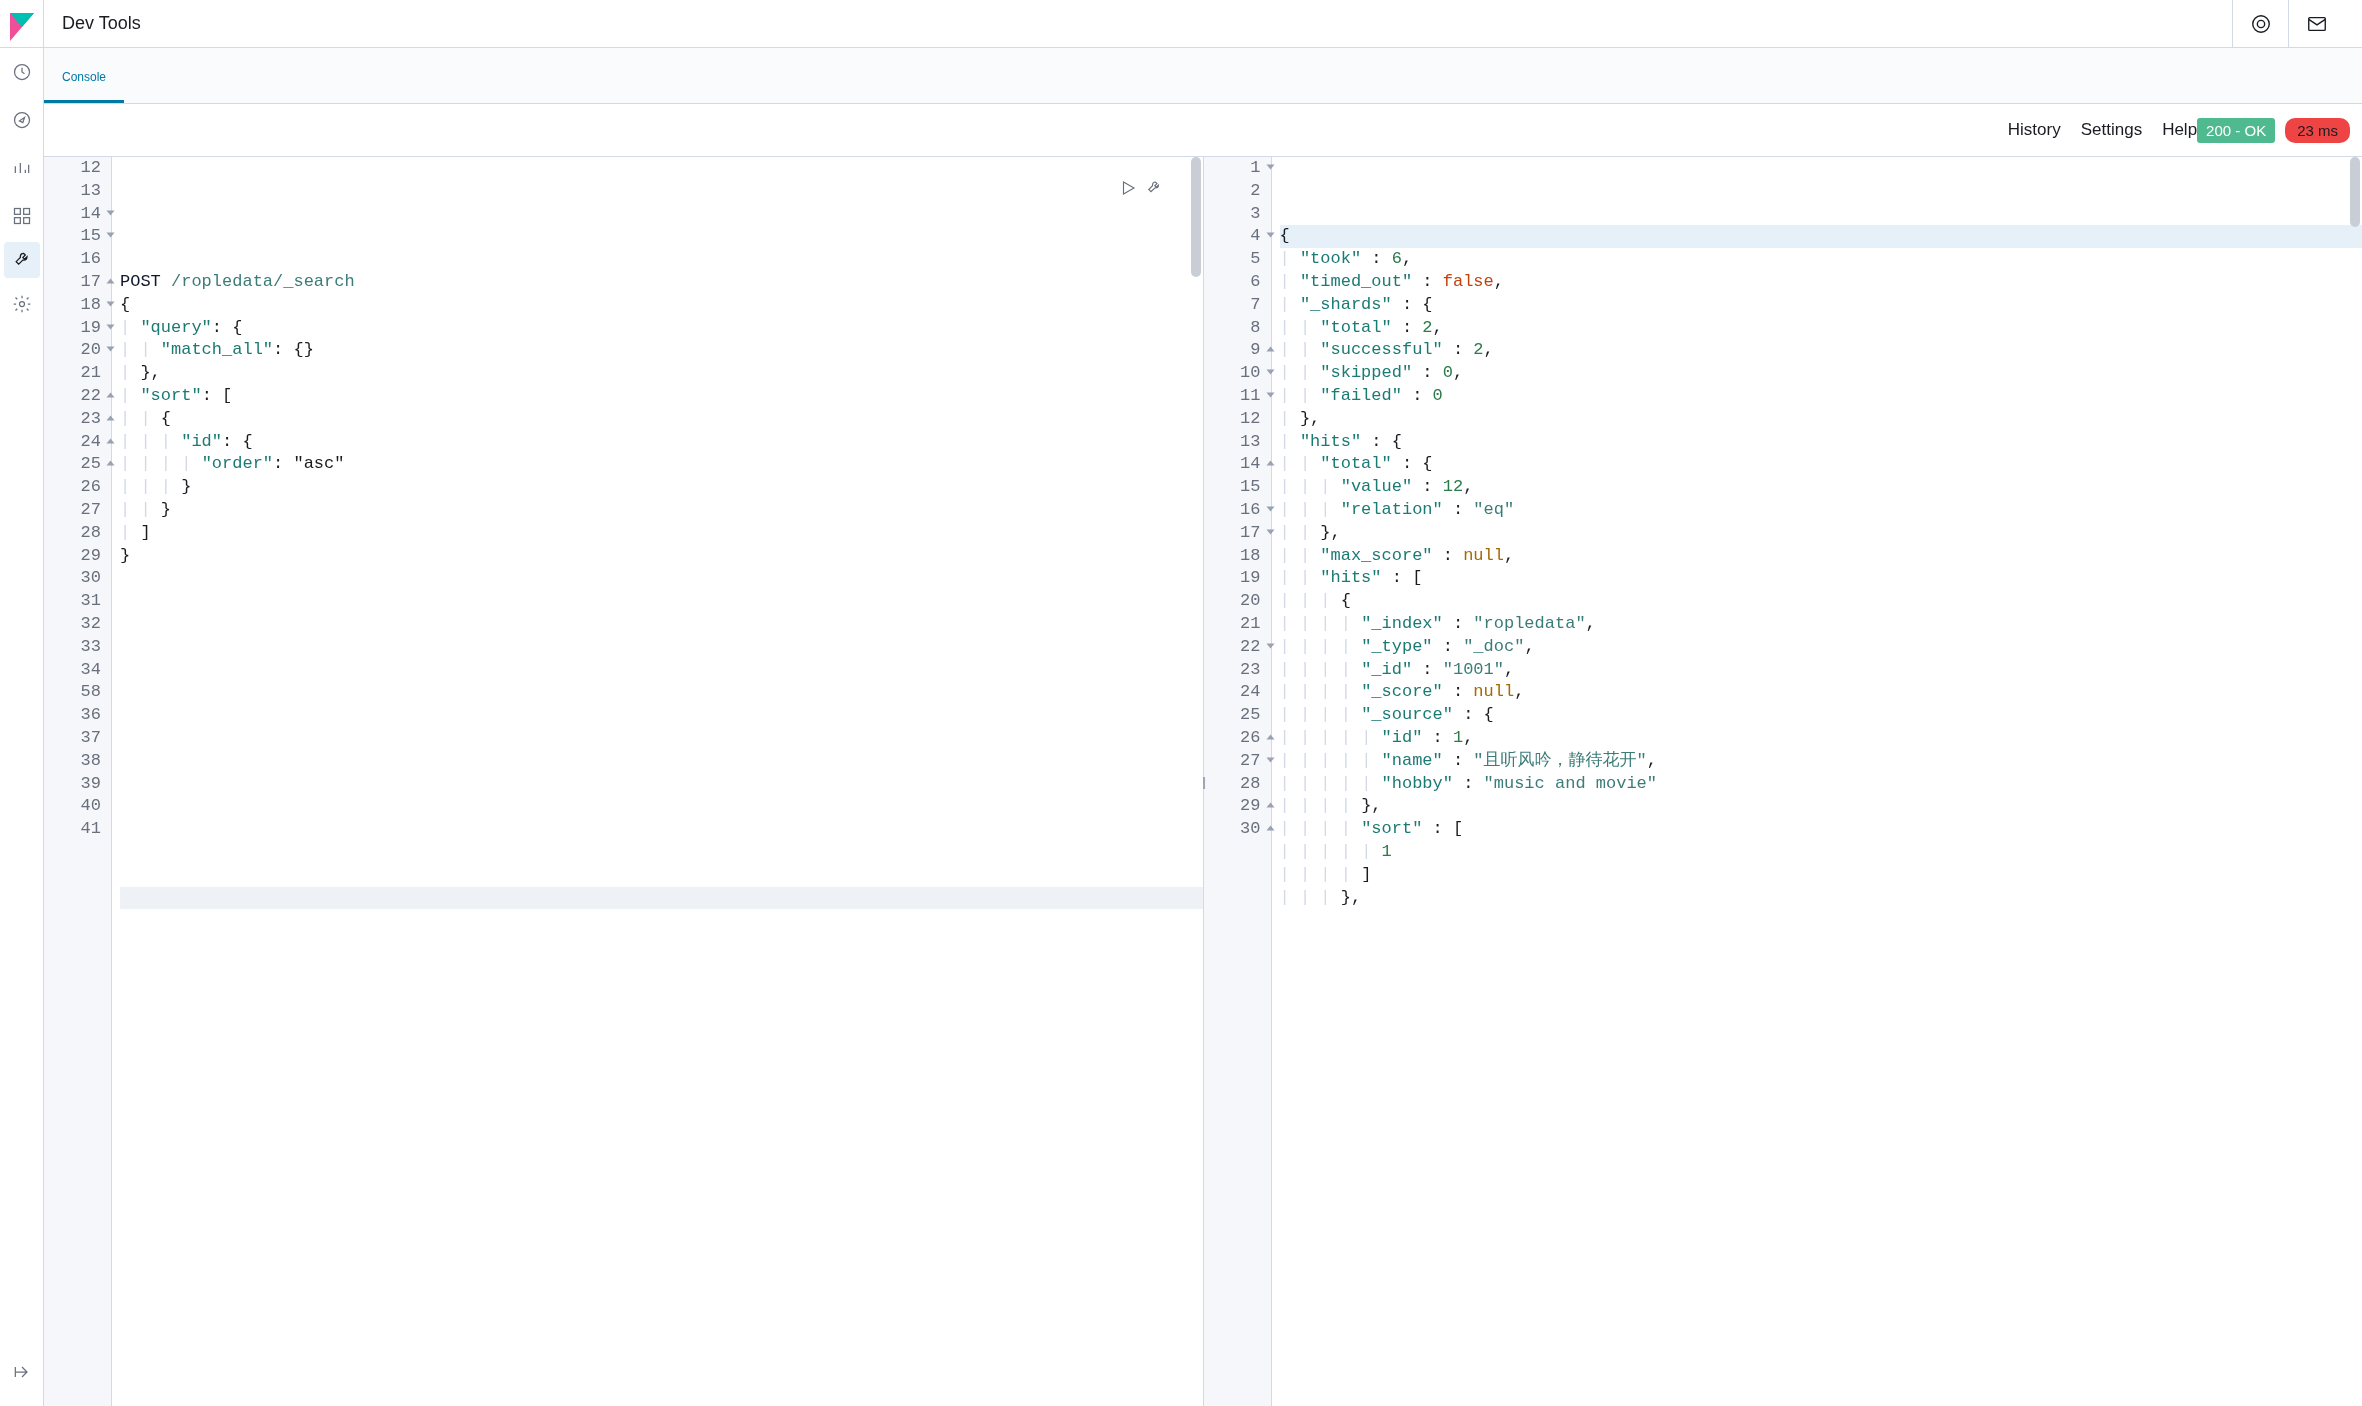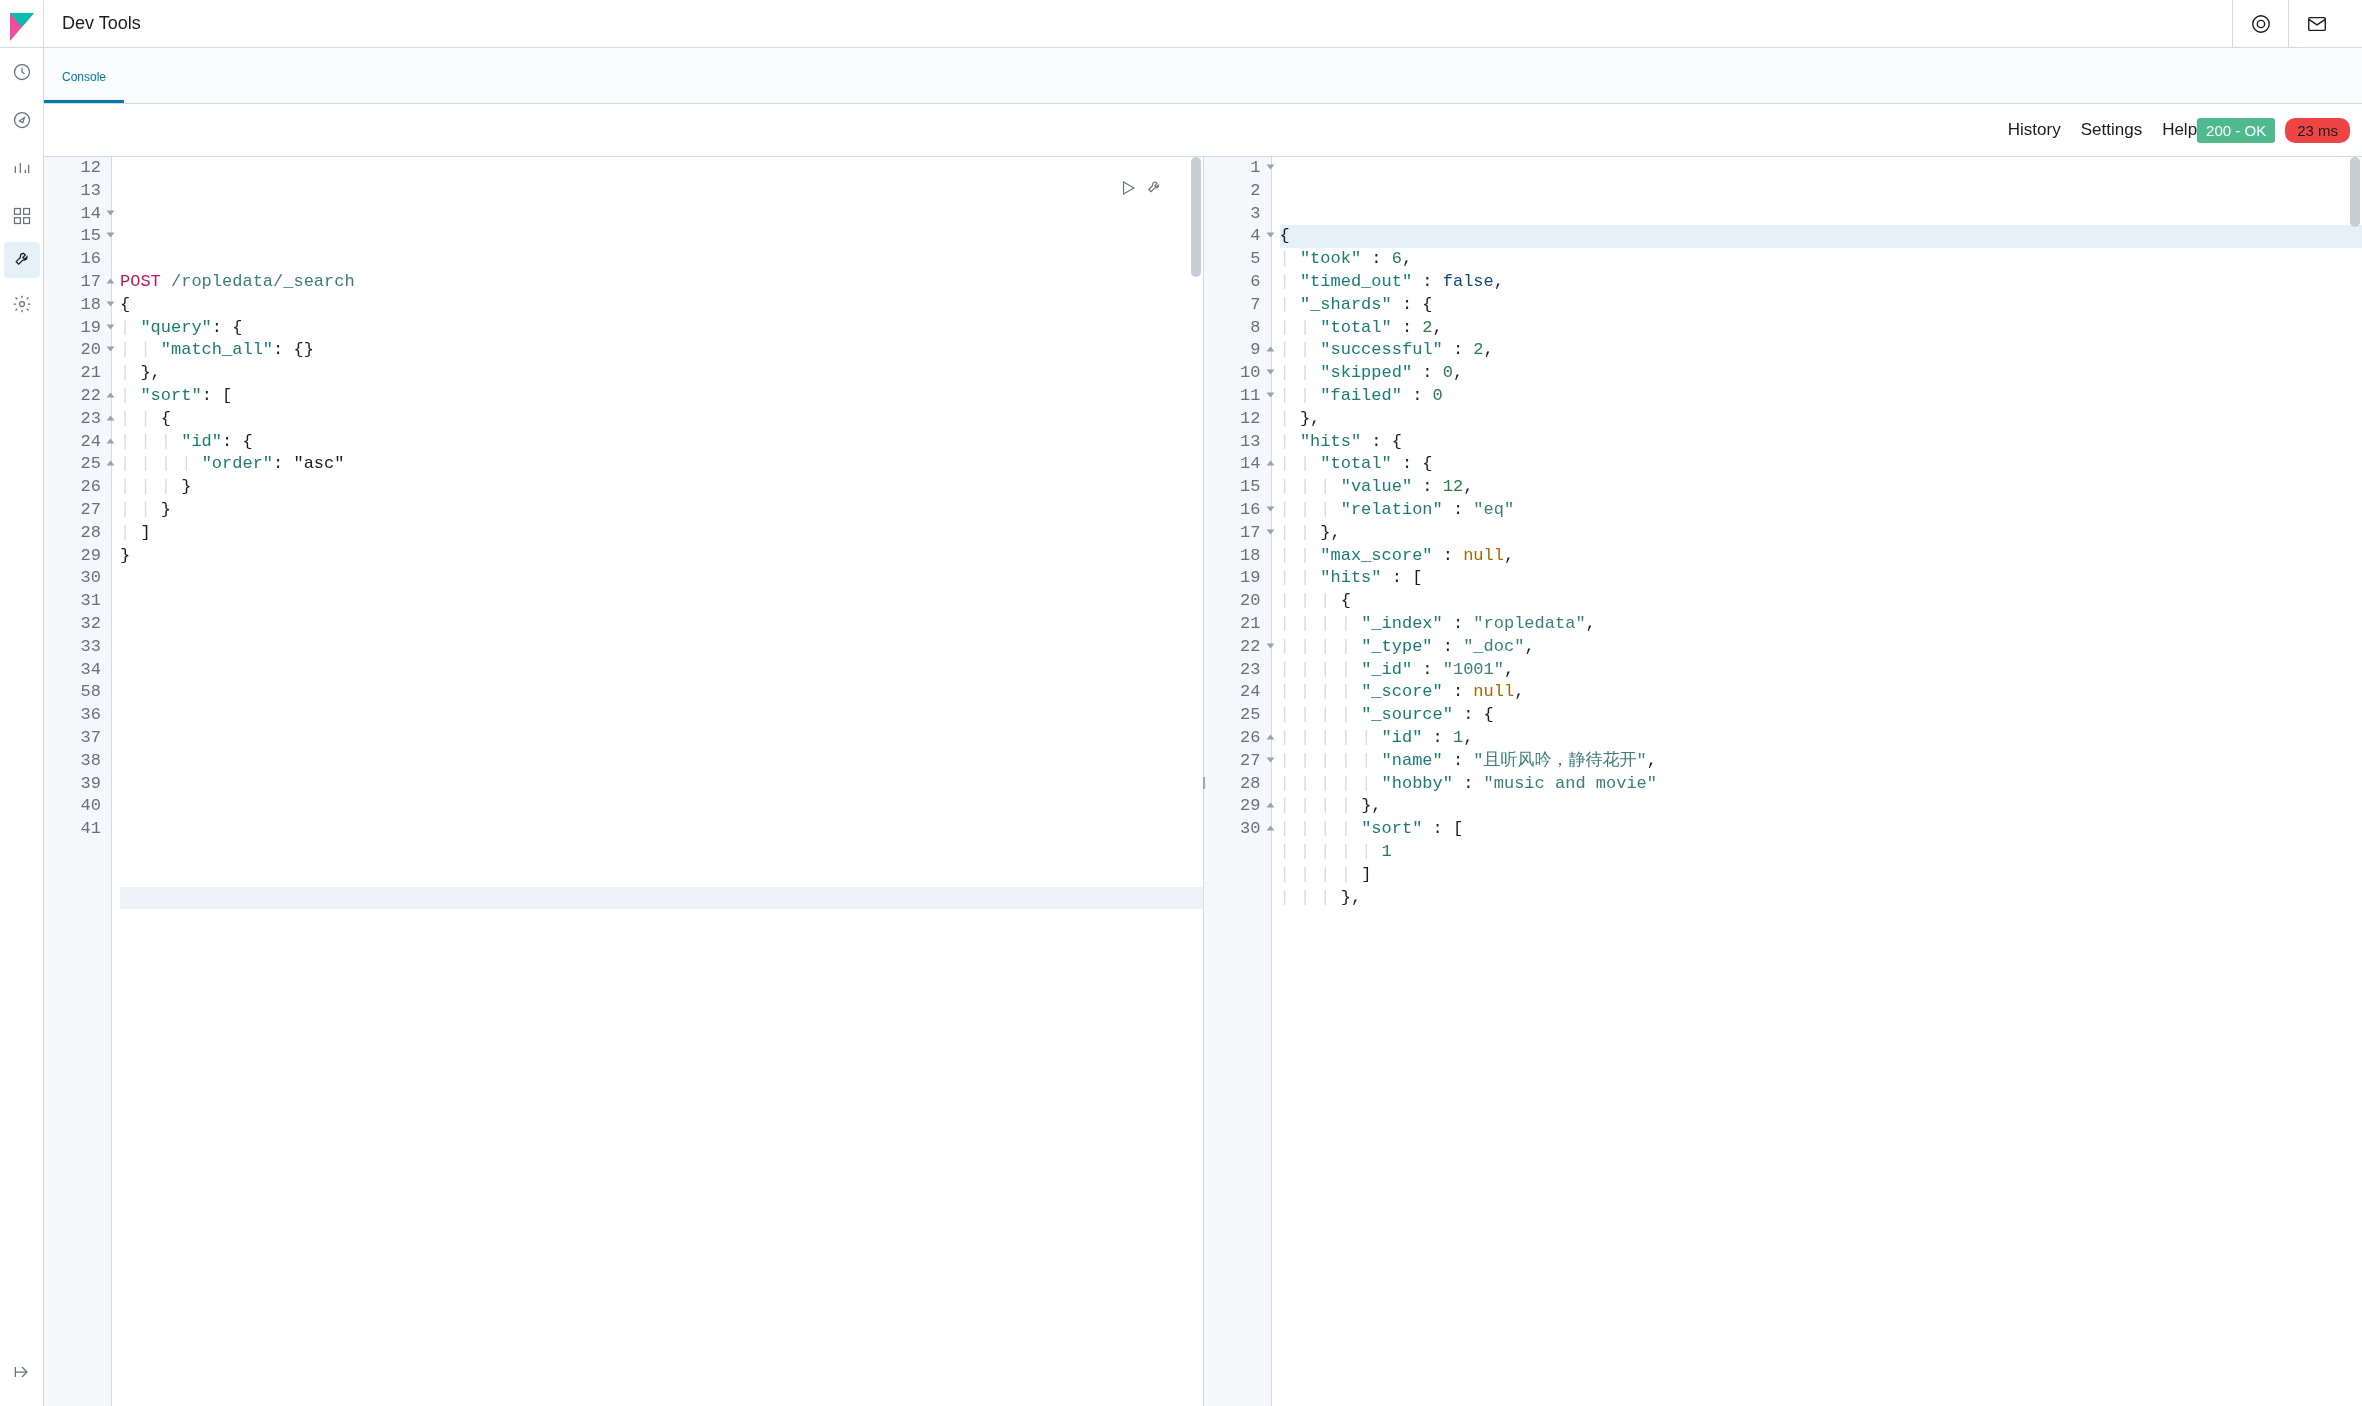--- a/index.html
+++ b/index.html
@@ -30,27 +30,27 @@
 .pane-left { border-right: 1px solid #d3dae6; position: relative; }
 .splitter { position: absolute; left: 50%; top: 50%; transform: translate(-50%, -50%); color: #98a2b3; font-size: 12px; z-index: 5; cursor: col-resize; letter-spacing: -2px; }
 .gutter { width: 68px; background: #f5f7fa; border-right: 1px solid #d3dae6; padding-top: 0; text-align: right; color: #69707d; user-select: none; }
 .gutter div { padding-right: 10px; height: 22.8px; position: relative; }
 .fold { position: absolute; right: -2px; top: 6px; width: 0; height: 0; border-left: 5px solid #98a2b3; border-top: 4px solid transparent; border-bottom: 4px solid transparent; transform: rotate(90deg); }
 .fold.up { transform: rotate(-90deg); }
 .code { flex: 1; padding-left: 8px; position: relative; overflow: hidden; white-space: pre; }
 .code-line { height: 22.8px; }
 .code-line.hl { background: #e6f0f8; }
 .code-line.cur { background: #eef2f7; }
-.tk-method { color: #be185d; }
+.tk-method { color: #0f172a; }
 .tk-path { color: #3b7c78; }
 .tk-key { color: #1a7a74; }
 .tk-punc { color: #1a1c21; }
 .tk-str { color: #3b7c78; }
 .tk-num { color: #2a7a4a; }
-.tk-bool { color: #0c4a6e; }
+.tk-bool { color: #c2410c; }
 .tk-null { color: #a26a00; }
 .indent-guide { color: #d3dae6; }
 .run-icons { position: absolute; right: 40px; top: 22px; display: flex; gap: 8px; color: #69707d; }
 .run-icons svg { width: 18px; height: 18px; cursor: pointer; }
 .vscroll { position: absolute; right: 2px; top: 0; width: 10px; height: 120px; background: #c9cdd6; border-radius: 5px; }
 .vscroll2 { position: absolute; right: 2px; top: 0; width: 10px; height: 70px; background: #c9cdd6; border-radius: 5px; }
 </style>
 </head>
 <body>
 

